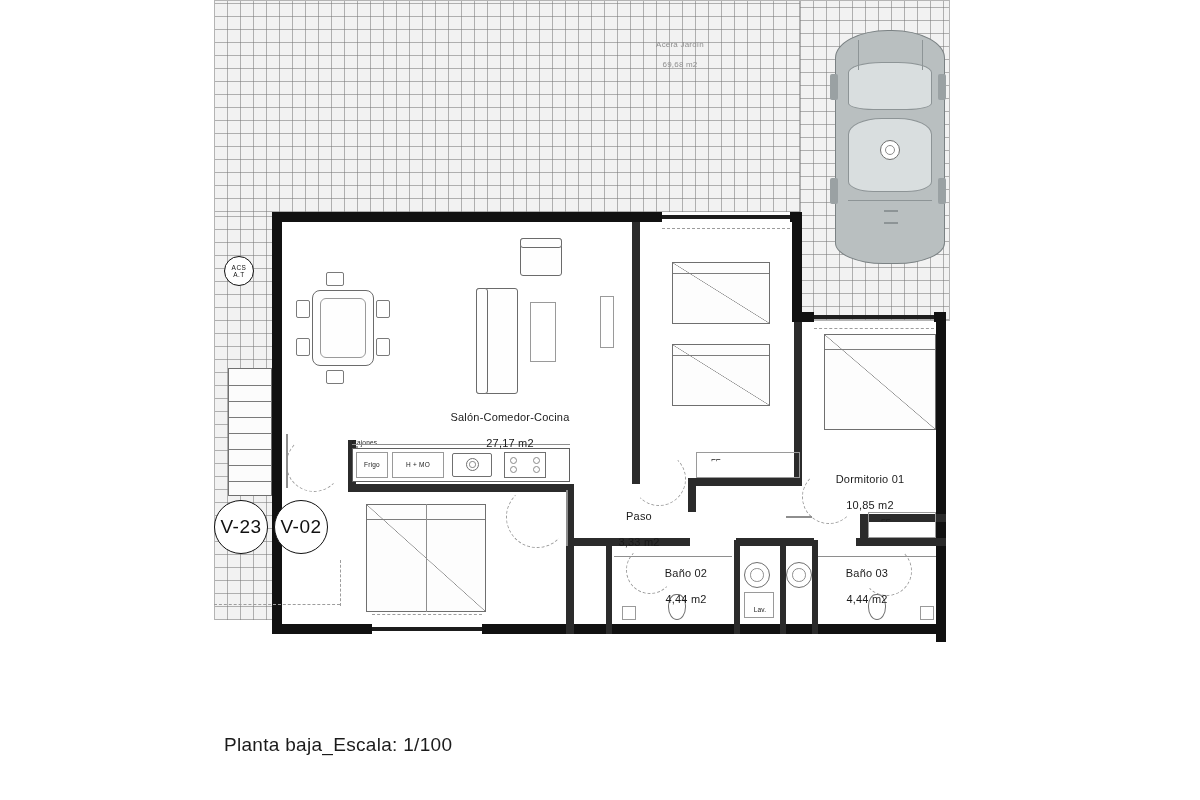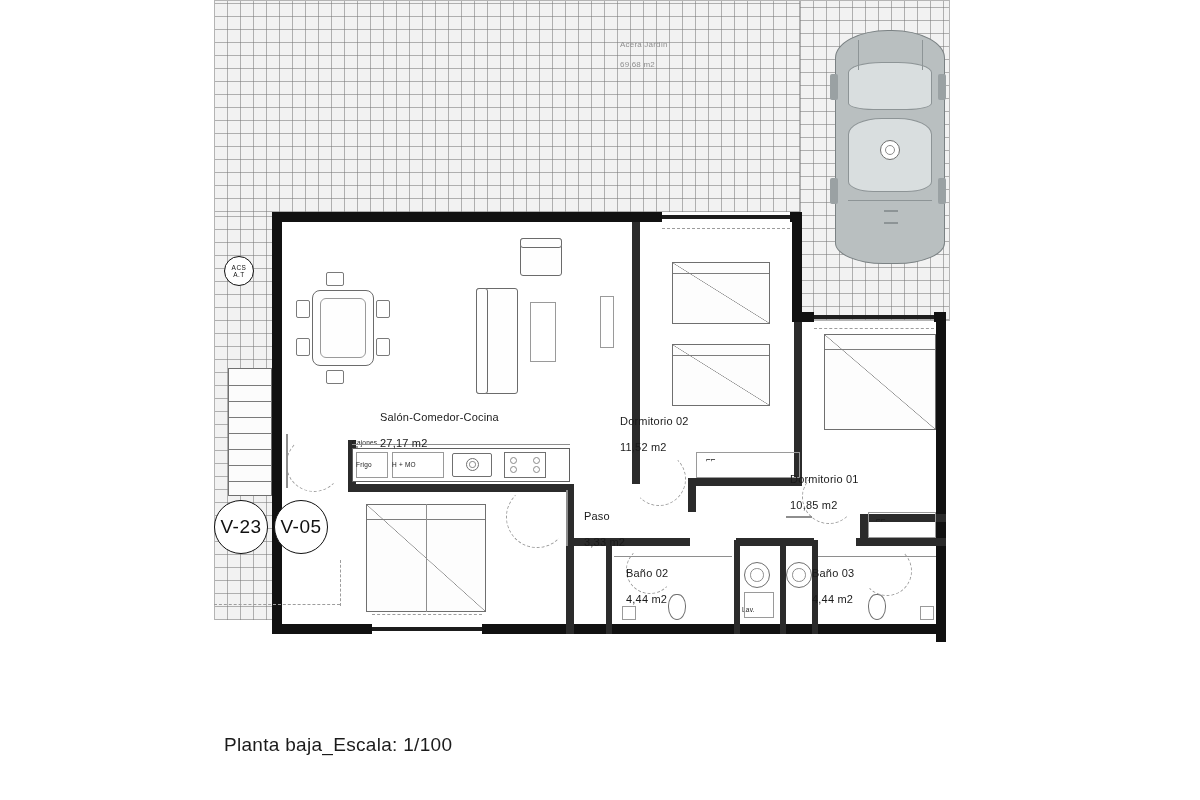--- a/index.html
+++ b/index.html
@@ -17,20 +17,21 @@
     position: relative;
     width: 1200px;
     height: 800px;
     background: #ffffff;
   }
   .lbl {
     position: absolute;
     color: #1a1a1a;
     font-size: 11px;
     line-height: 13px;
+    text-align: center;
     white-space: pre-line;
     letter-spacing: .2px;
   }
   .lbl.small { font-size: 8px; line-height: 10px; }
   .lbl.tiny  { font-size: 6.5px; line-height: 8px; }
 
   
   .terrace {
     position: absolute;
     background-color: #f2f2f2;
@@ -318,31 +319,27 @@
   </div>
 
   <div class="tag sm" style="left:224px; top:256px; width:30px; height:30px;">
     <span style="white-space:pre-line;">ACS
 A.T</span>
   </div>
   <div class="tag" style="left:214px; top:500px; width:54px; height:54px;">
     <span>V-23</span>
   </div>
   <div class="tag" style="left:274px; top:500px; width:54px; height:54px;">
-    <span>V-05</span>
+    <span>V-02</span>
   </div>
 
   <div class="lbl" style="left:380px; top:398px; width:260px;">
     <span>Salón-Comedor-Cocina</span><br>
     <span>27,17 m2</span>
   </div>
-  <div class="lbl" style="left:620px; top:402px; width:180px;">
-    <span>Dormitorio 02</span><br>
-    <span>11,52 m2</span>
-  </div>
   <div class="lbl" style="left:790px; top:460px; width:160px;">
     <span>Dormitorio 01</span><br>
     <span>10,85 m2</span>
   </div>
   <div class="lbl" style="left:584px; top:497px; width:110px;">
     <span>Paso</span><br>
     <span>3,33 m2</span>
   </div>
   <div class="lbl" style="left:626px; top:554px; width:120px;">
     <span>Baño 02</span><br>

